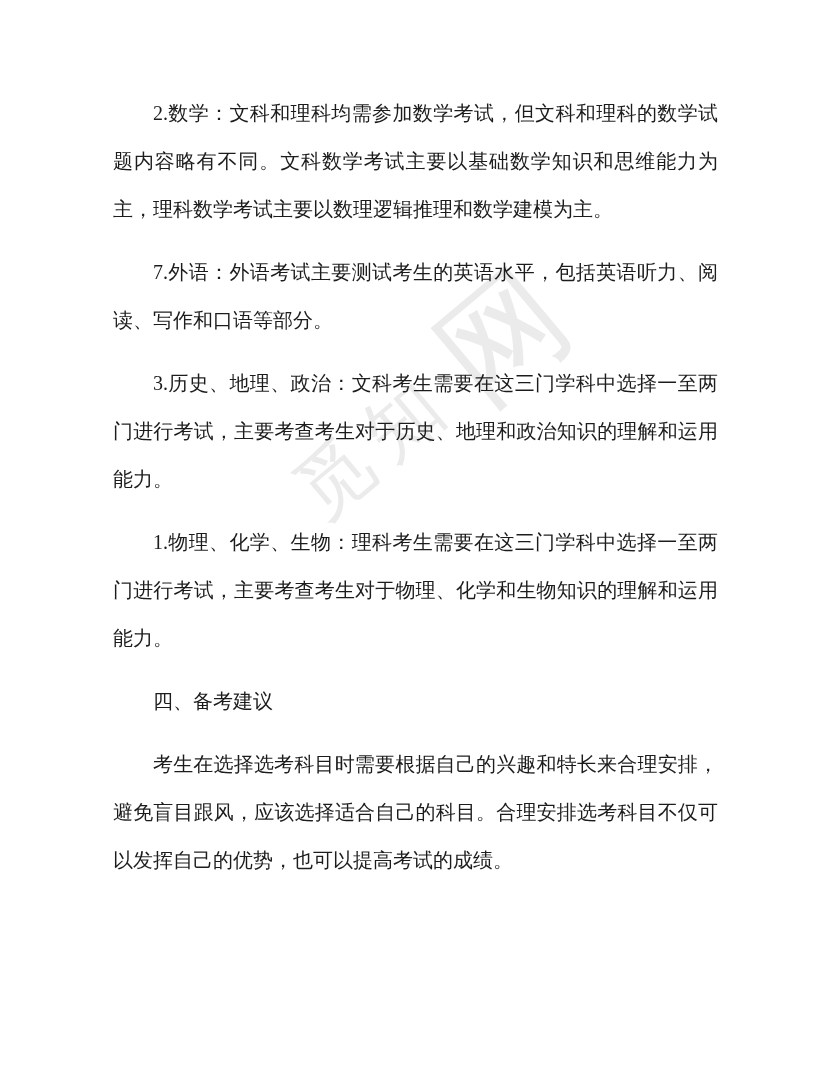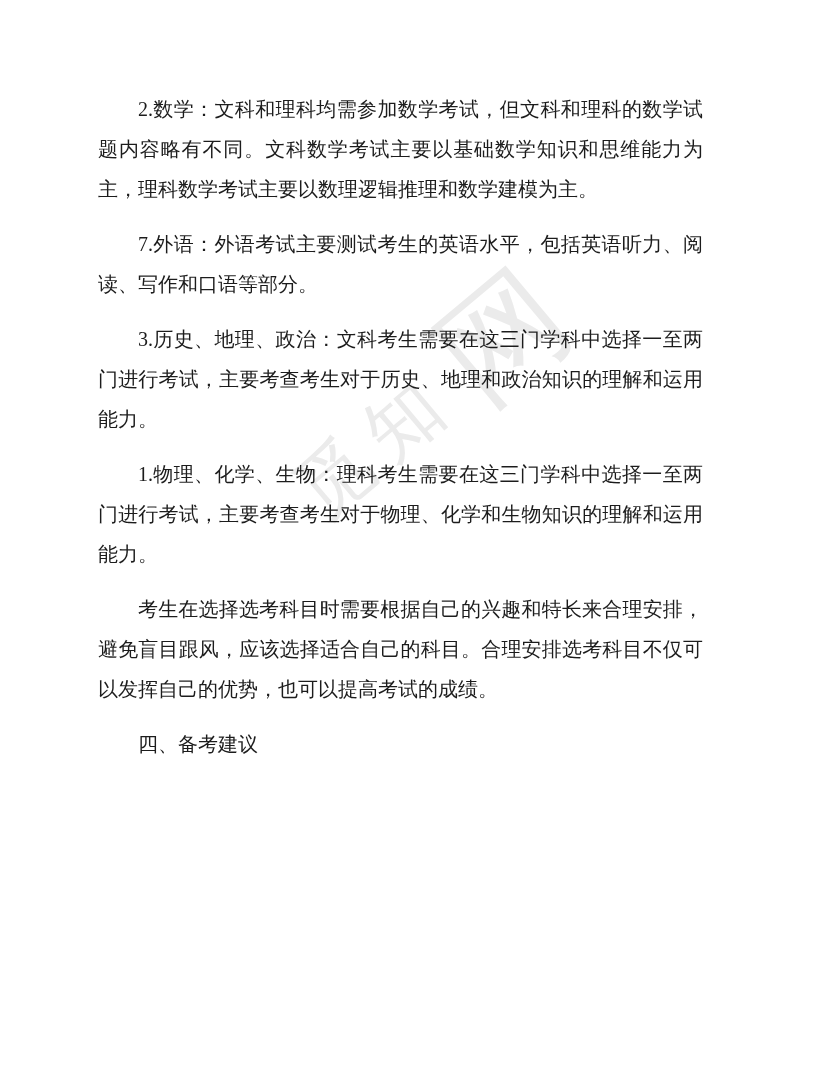--- a/index.html
+++ b/index.html
@@ -34,26 +34,26 @@
     font-size: 74px;
     letter-spacing: 16px;
     line-height: 1;
   }
   .wm-mark {
     font-size: 122px;
     line-height: 1;
   }
   .body-text {
     position: absolute;
-    left: 98px;
+    left: 113px;
     top: 89px;
     width: 605px;
     z-index: 1;
     font-size: 20px;
-    line-height: 40px;
+    line-height: 48px;
     color: #1c1c1c;
     text-align: justify;
     text-justify: inter-ideograph;
   }
   .body-text p {
     margin: 0 0 15px 0;
     text-indent: 2em;
   }
 </style>
 </head>
@@ -64,17 +64,17 @@
   <div class="watermark">
     <span class="wm-text">觅知</span>
     <span class="wm-mark">网</span>
   </div>
 
   <div class="body-text">
     <p>2.数学：文科和理科均需参加数学考试，但文科和理科的数学试题内容略有不同。文科数学考试主要以基础数学知识和思维能力为主，理科数学考试主要以数理逻辑推理和数学建模为主。</p>
     <p>7.外语：外语考试主要测试考生的英语水平，包括英语听力、阅读、写作和口语等部分。</p>
     <p>3.历史、地理、政治：文科考生需要在这三门学科中选择一至两门进行考试，主要考查考生对于历史、地理和政治知识的理解和运用能力。</p>
     <p>1.物理、化学、生物：理科考生需要在这三门学科中选择一至两门进行考试，主要考查考生对于物理、化学和生物知识的理解和运用能力。</p>
+    <p>四、备考建议</p>
     <p>考生在选择选考科目时需要根据自己的兴趣和特长来合理安排，避免盲目跟风，应该选择适合自己的科目。合理安排选考科目不仅可以发挥自己的优势，也可以提高考试的成绩。</p>
-    <p>四、备考建议</p>
   </div>
 
 </div>
 
 </body></html>

